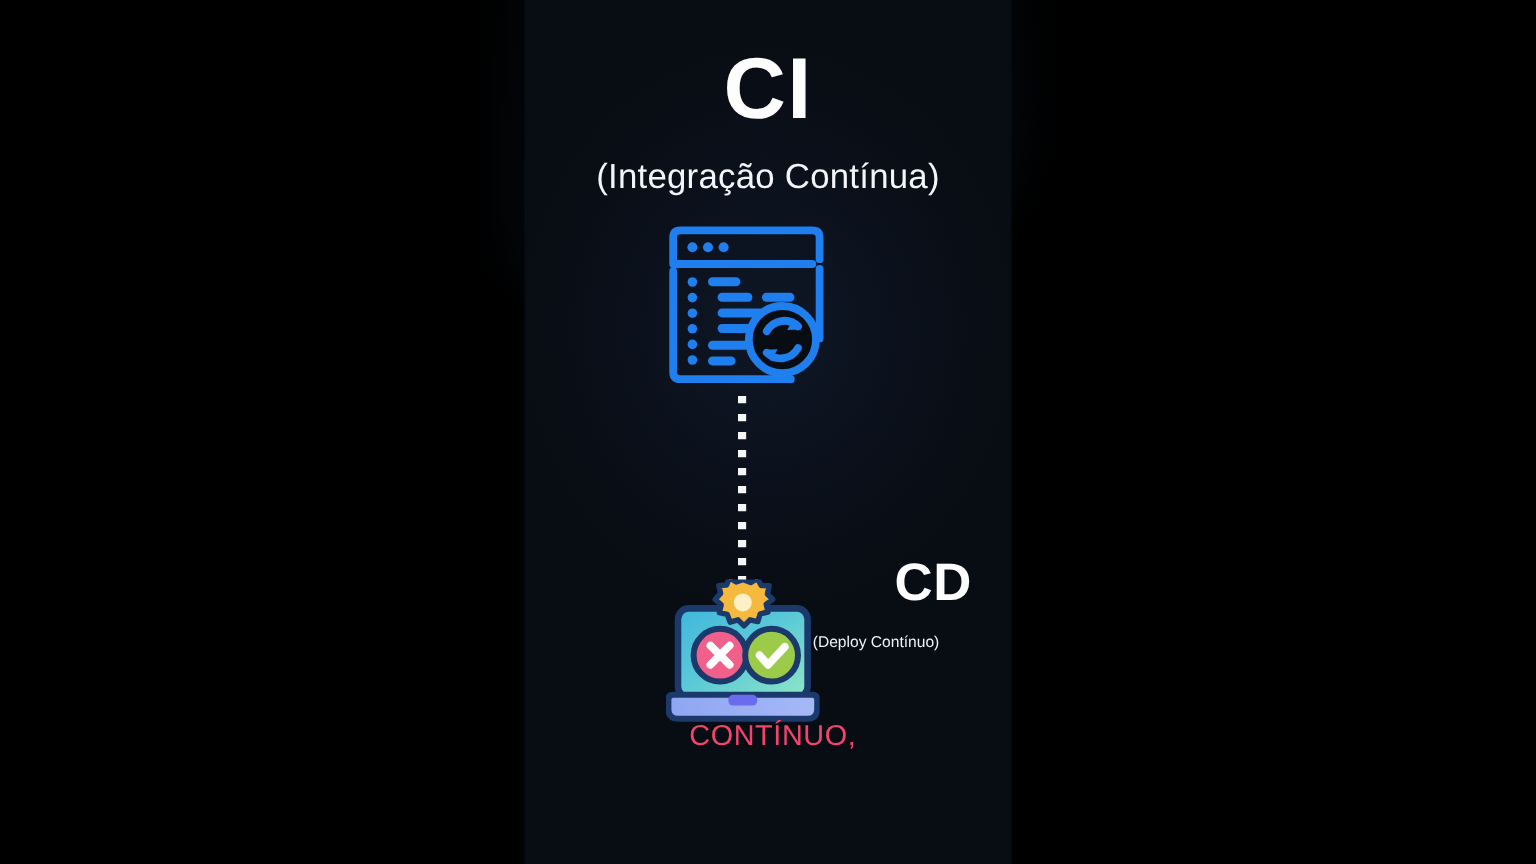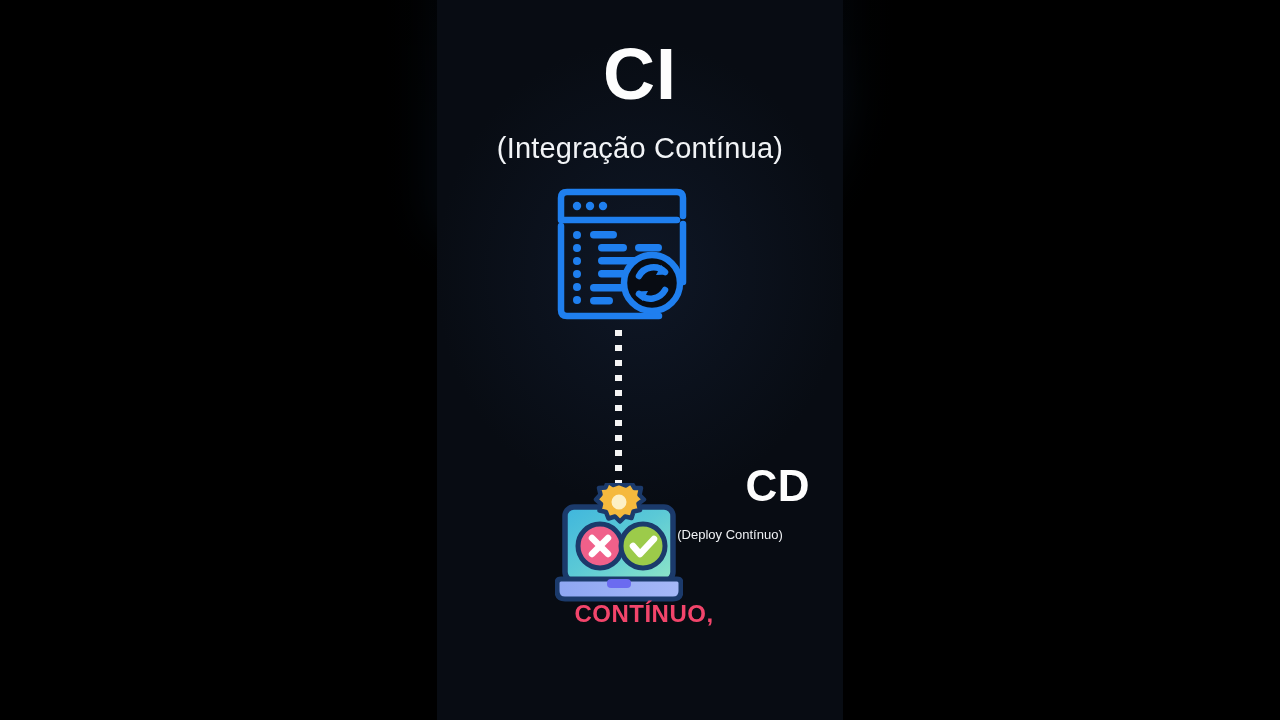--- a/index.html
+++ b/index.html
@@ -169,21 +169,21 @@
   }
 
   
   #caption {
     position: absolute;
     left: 0;
     right: 0;
     top: 601px;
     text-align: center;
     font-size: 24px;
-    font-weight: 700;
+    font-weight: 400;
     color: #f2456b;
     letter-spacing: 0.5px;
     line-height: 1.1;
     padding-left: 8px;
   }
 </style>
 </head>
 <body>
 
 <div id="stage">

